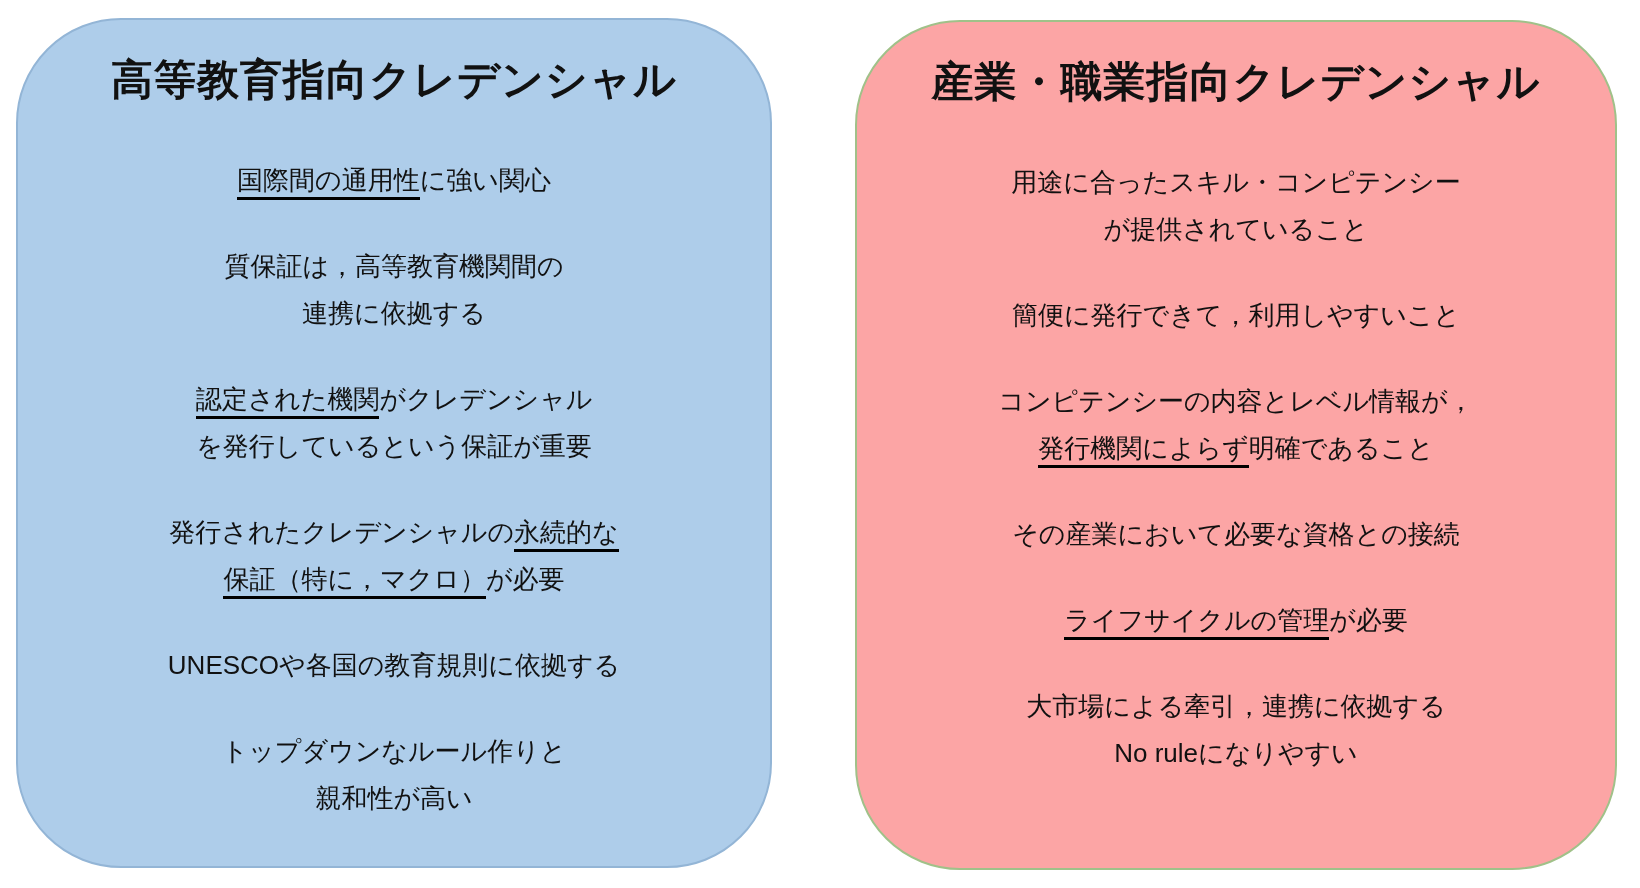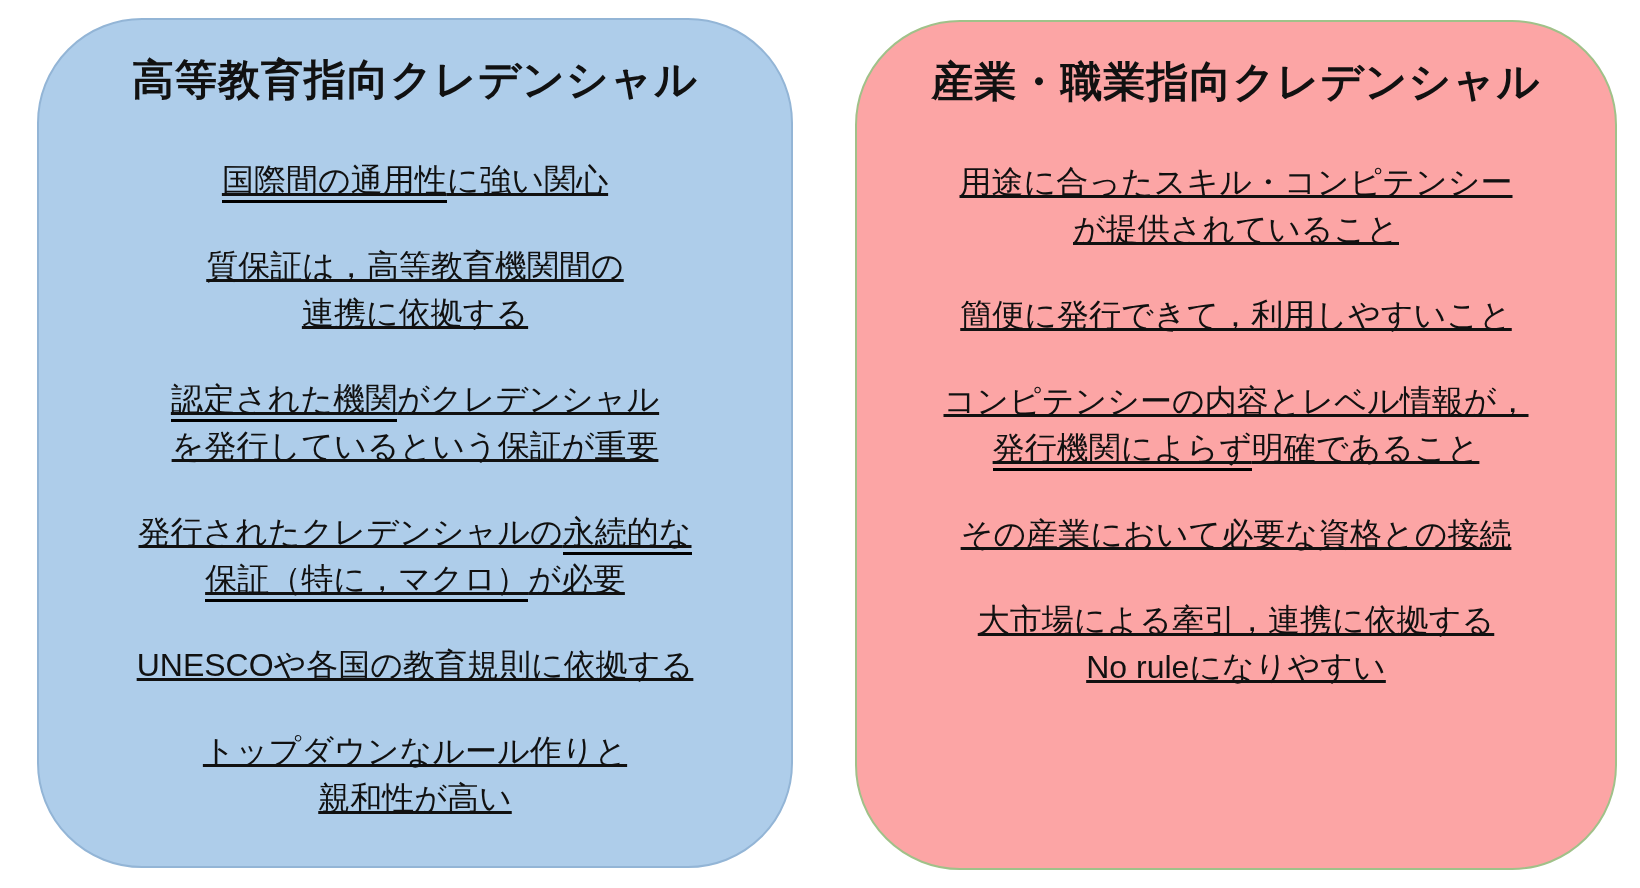--- a/index.html
+++ b/index.html
@@ -20,42 +20,41 @@
   }
   .card {
     position: absolute;
     box-sizing: border-box;
     border-radius: 105px;
     border: 2px solid transparent;
     padding: 34px 10px 30px 10px;
     text-align: center;
   }
   .card.left {
-    left: 37px;
+    left: 16px;
     top: 18px;
     width: 756px;
     height: 850px;
   }
   .card.right {
     left: 855px;
     top: 20px;
     width: 762px;
     height: 850px;
   }
   .card-title {
     margin: 0 0 51px 0;
     font-size: 42px;
     font-weight: bold;
     line-height: 52px;
     letter-spacing: 1px;
   }
   .card-item {
-    font-size: 32px;
+    font-size: 26px;
     line-height: 47px;
-    text-decoration: underline;
   }
   .card-item + .card-item {
     margin-top: 39px;
   }
   .item-line {
     white-space: nowrap;
   }
   .seg { display: inline; }
   .seg.underline {
     border-bottom: 3px solid #000000;
@@ -106,19 +105,22 @@
           <div class="item-line"><span class="seg">簡便に発行できて，利用しやすいこと</span></div>
         </div>
         <div class="card-item">
           <div class="item-line"><span class="seg">コンピテンシーの内容とレベル情報が，</span></div>
           <div class="item-line"><span class="seg underline">発行機関によらず</span><span class="seg">明確であること</span></div>
         </div>
         <div class="card-item">
           <div class="item-line"><span class="seg">その産業において必要な資格との接続</span></div>
         </div>
         <div class="card-item">
+          <div class="item-line"><span class="seg underline">ライフサイクルの管理</span><span class="seg">が必要</span></div>
+        </div>
+        <div class="card-item">
           <div class="item-line"><span class="seg">大市場による牽引，連携に依拠する</span></div>
           <div class="item-line"><span class="seg">No ruleになりやすい</span></div>
         </div>
       </div>
   </div>
 
 </div>
 
 </body></html>

